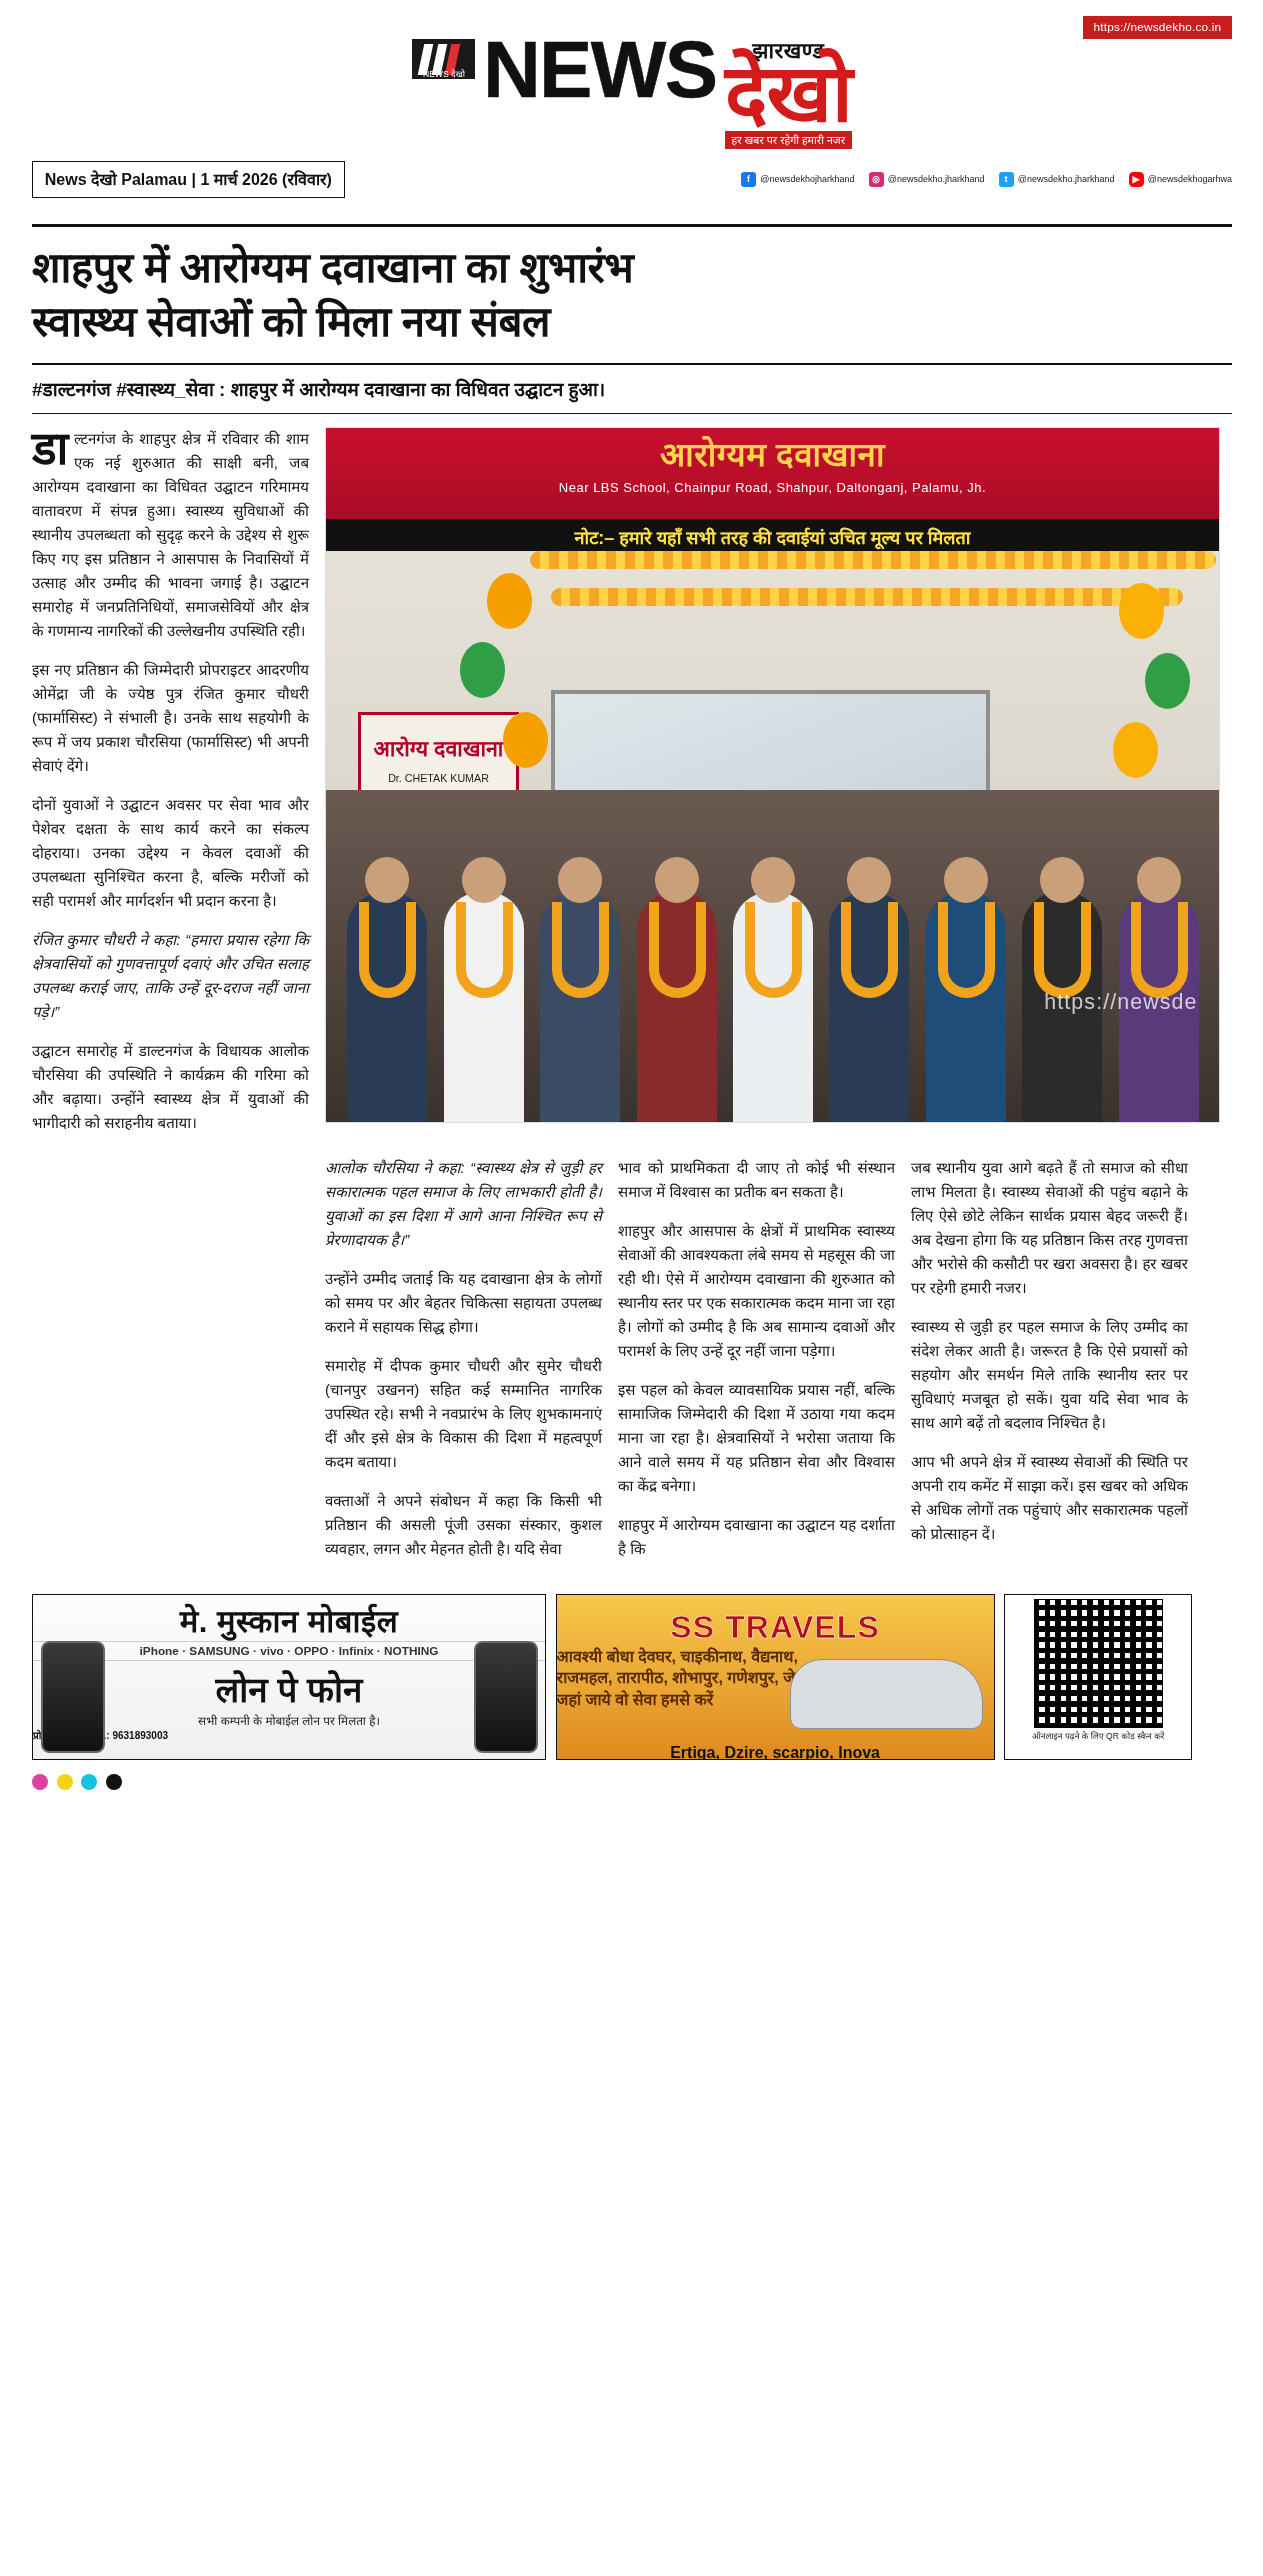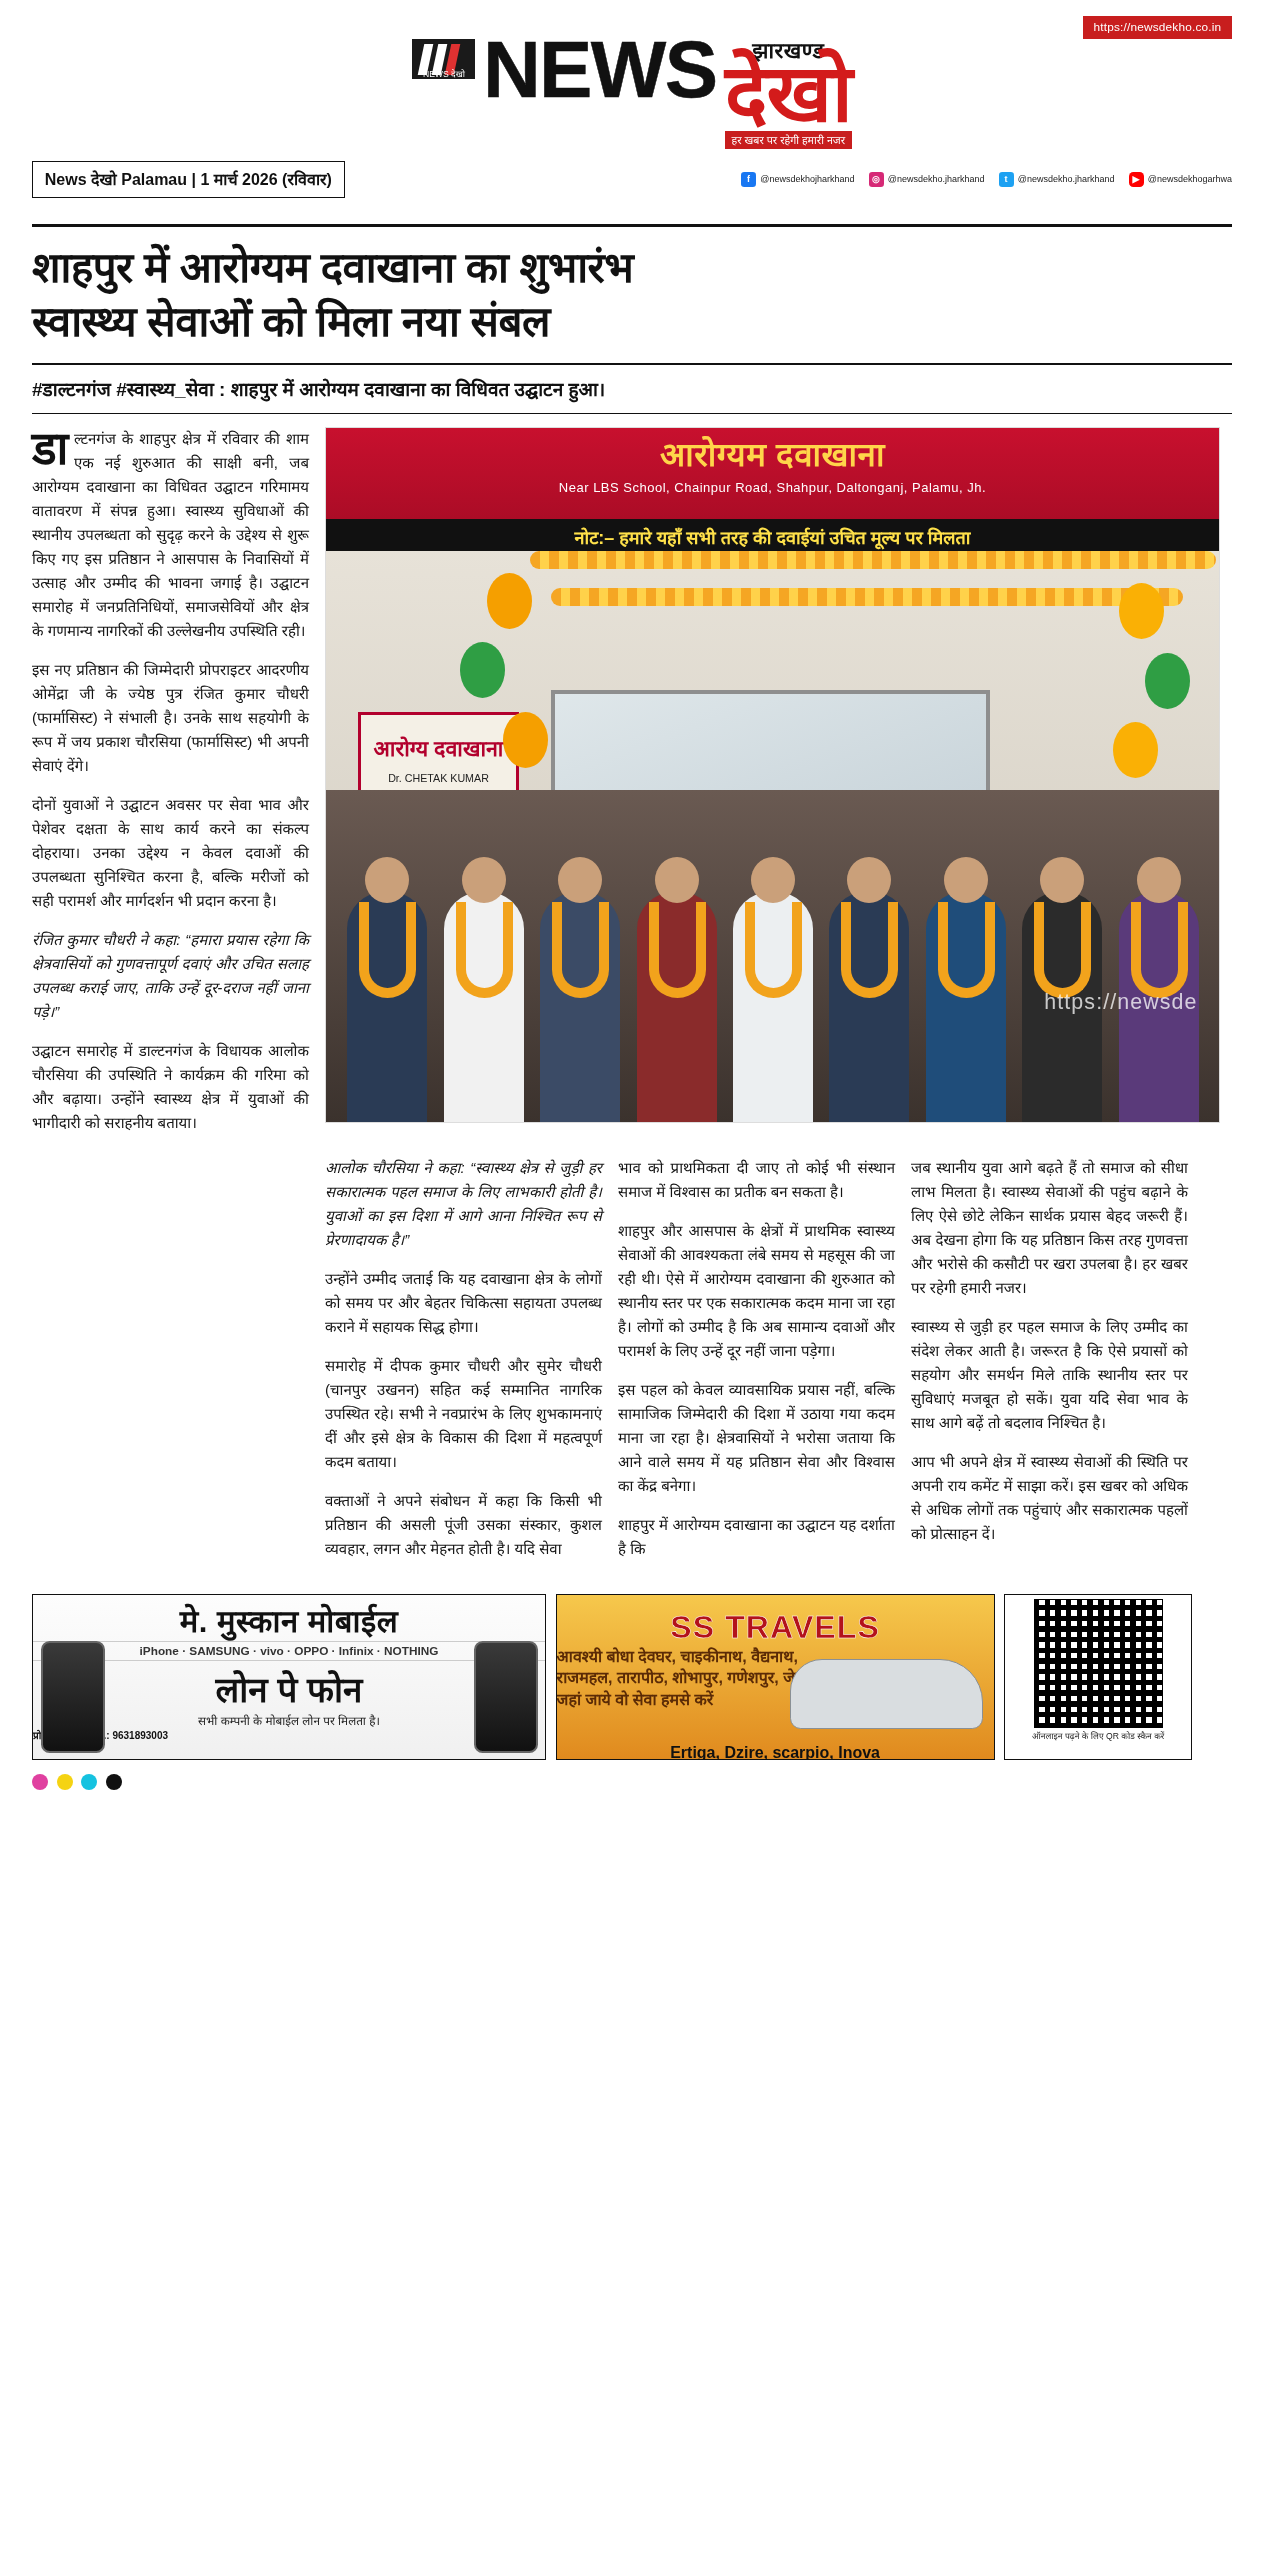--- a/index.html
+++ b/index.html
@@ -576,21 +576,21 @@
       </div>
 
       <div class="col">
         <p>भाव को प्राथमिकता दी जाए तो कोई भी संस्थान समाज में विश्वास का प्रतीक बन सकता है।</p>
         <p>शाहपुर और आसपास के क्षेत्रों में प्राथमिक स्वास्थ्य सेवाओं की आवश्यकता लंबे समय से महसूस की जा रही थी। ऐसे में आरोग्यम दवाखाना की शुरुआत को स्थानीय स्तर पर एक सकारात्मक कदम माना जा रहा है। लोगों को उम्मीद है कि अब सामान्य दवाओं और परामर्श के लिए उन्हें दूर नहीं जाना पड़ेगा।</p>
         <p>इस पहल को केवल व्यावसायिक प्रयास नहीं, बल्कि सामाजिक जिम्मेदारी की दिशा में उठाया गया कदम माना जा रहा है। क्षेत्रवासियों ने भरोसा जताया कि आने वाले समय में यह प्रतिष्ठान सेवा और विश्वास का केंद्र बनेगा।</p>
         <p>शाहपुर में आरोग्यम दवाखाना का उद्घाटन यह दर्शाता है कि</p>
       </div>
 
       <div class="col">
-        <p>जब स्थानीय युवा आगे बढ़ते हैं तो समाज को सीधा लाभ मिलता है। स्वास्थ्य सेवाओं की पहुंच बढ़ाने के लिए ऐसे छोटे लेकिन सार्थक प्रयास बेहद जरूरी हैं। अब देखना होगा कि यह प्रतिष्ठान किस तरह गुणवत्ता और भरोसे की कसौटी पर खरा उपलबा है। हर खबर पर रहेगी हमारी नजर।</p>
+        <p>जब स्थानीय युवा आगे बढ़ते हैं तो समाज को सीधा लाभ मिलता है। स्वास्थ्य सेवाओं की पहुंच बढ़ाने के लिए ऐसे छोटे लेकिन सार्थक प्रयास बेहद जरूरी हैं। अब देखना होगा कि यह प्रतिष्ठान किस तरह गुणवत्ता और भरोसे की कसौटी पर खरा अवसरा है। हर खबर पर रहेगी हमारी नजर।</p>
         <p>स्वास्थ्य से जुड़ी हर पहल समाज के लिए उम्मीद का संदेश लेकर आती है। जरूरत है कि ऐसे प्रयासों को सहयोग और समर्थन मिले ताकि स्थानीय स्तर पर सुविधाएं मजबूत हो सकें। युवा यदि सेवा भाव के साथ आगे बढ़ें तो बदलाव निश्चित है।</p>
         <p>आप भी अपने क्षेत्र में स्वास्थ्य सेवाओं की स्थिति पर अपनी राय कमेंट में साझा करें। इस खबर को अधिक से अधिक लोगों तक पहुंचाएं और सकारात्मक पहलों को प्रोत्साहन दें।</p>
       </div>
     </div>
   </div>
 
   <div class="ads">
     <div class="ad1">
       <div class="t1">मे. मुस्कान मोबाईल</div>
       <div class="brandstrip">iPhone · SAMSUNG · vivo · OPPO · Infinix · NOTHING</div>

